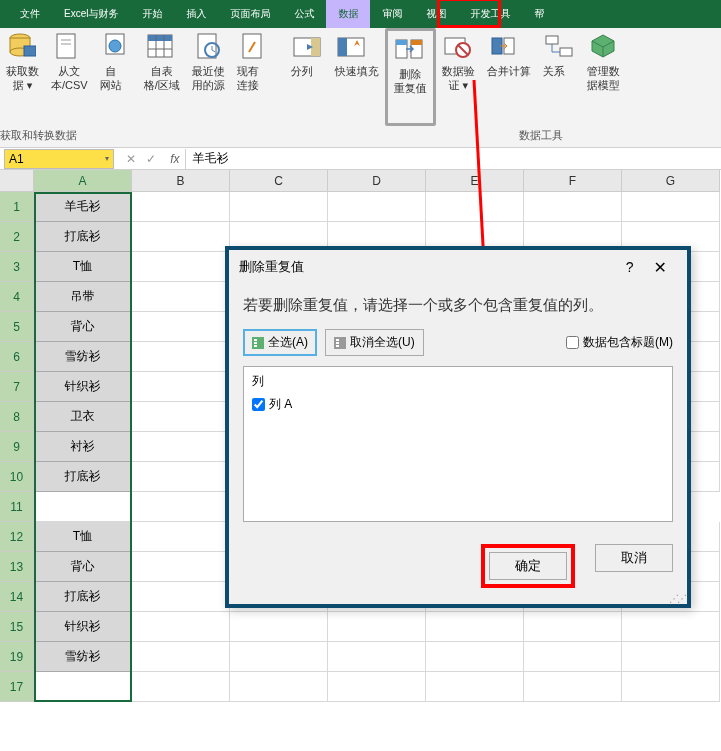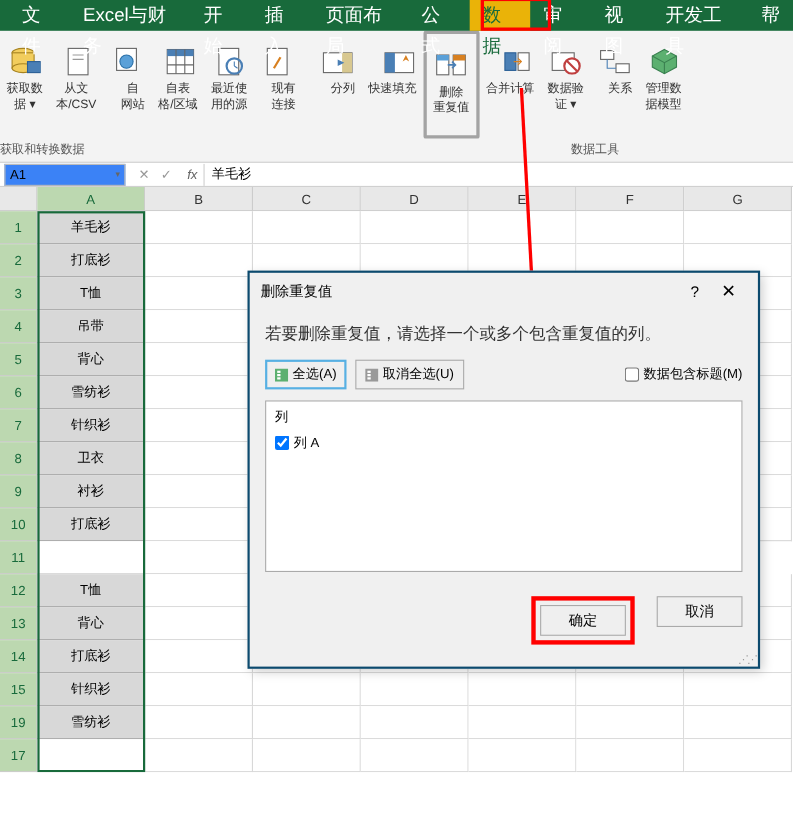--- a/index.html
+++ b/index.html
@@ -1,35 +1,35 @@
 <!DOCTYPE html>
 <html><head>
 <meta charset="utf-8">
 <style>
   * { box-sizing: border-box; margin: 0; padding: 0; }
   body { font-family: "Microsoft YaHei", Arial, sans-serif; font-size: 12px; background: #fff; width: 721px; overflow: hidden; }
 
   
   .menubar { background: #186a3b; height: 28px; display: flex; align-items: center; padding-left: 8px; position: relative; }
-  .menu-item { color: #fff; padding: 0 12px; height: 28px; line-height: 28px; cursor: pointer; font-size: 17px; }
-  .menu-item.active { background: #eab308; color: #186a3b; }
+  .menu-item { color: #fff; padding: 0 12px; height: 28px; line-height: 28px; cursor: pointer; font-size: 10px; }
+  .menu-item.active { background: #c4b5fd; color: #186a3b; }
   .menu-active-border { position: absolute; border: 3px solid #ff0000; top: -2px; pointer-events: none; }
 
   
   .ribbon { background: #f3f3f3; height: 120px; border-bottom: 1px solid #d0d0d0; display: flex; flex-direction: column; }
   .ribbon-groups { display: flex; height: 98px; }
-  .ribbon-btn { display: flex; flex-direction: column; align-items: flex-end; padding: 12px 6px; cursor: pointer; min-width: 44px; }
+  .ribbon-btn { display: flex; flex-direction: column; align-items: flex-start; padding: 2px 6px; cursor: pointer; min-width: 44px; }
   .ribbon-btn.highlight { border: 3px solid #a3a3a3; border-radius: 2px; }
   .ribbon-icon { width: 32px; height: 32px; display: flex; align-items: center; justify-content: center; }
   .ribbon-label { font-size: 11px; text-align: center; line-height: 14px; margin-top: 2px; color: #333; }
   .group-label-row { display: flex; justify-content: space-around; font-size: 11px; color: #555; height: 18px; align-items: center; }
 
   
   .formula-row { display: flex; align-items: center; height: 22px; border-bottom: 1px solid #d0d0d0; }
-  .name-box { width: 110px; border: 1px solid #bbb; background: #3b82f6; height: 20px; margin: 0 4px; padding: 0 4px; display: flex; align-items: center; font-size: 12px; position: relative; }
+  .name-box { width: 110px; border: 1px solid #bbb; background: #fde047; height: 20px; margin: 0 4px; padding: 0 4px; display: flex; align-items: center; font-size: 12px; position: relative; }
   .name-box::after { content: "▾"; position: absolute; right: 4px; color: #666; font-size: 8px; }
   .fb-icons { display: flex; gap: 10px; color: #999; padding: 0 8px; font-size: 12px; }
   .fx { font-style: italic; color: #666; font-size: 12px; padding: 0 6px; }
   .formula-bar { flex: 1; border-left: 1px solid #d0d0d0; height: 20px; padding: 0 6px; display: flex; align-items: center; font-size: 12px; }
 
   
   .sheet { position: relative; }
   .col-headers { display: flex; height: 22px; }
   .corner { width: 34px; background: #e8e8e8; border-right: 1px solid #ccc; border-bottom: 1px solid #ccc; }
   .col-h { background: #e8e8e8; border-right: 1px solid #ccc; border-bottom: 1px solid #ccc; display: flex; align-items: center; justify-content: center; font-size: 12px; color: #333; }
@@ -41,21 +41,21 @@
   .cell { border-right: 1px solid #d8d8d8; border-bottom: 1px solid #d8d8d8; display: flex; align-items: center; justify-content: center; font-size: 12px; background: #fff; }
   .cell.selected { background: #d8d8d8; border-right: 1px solid #aaa; border-bottom: 1px solid #aaa; }
 
   
   .sel-border { position: absolute; border: 2px solid #186a3b; pointer-events: none; }
 
   
   .arrow-overlay { position: absolute; pointer-events: none; }
 
   
-  .dialog { position: absolute; top: 246px; left: 225px; width: 466px; height: 362px; background: #f0f0f0; border: 2px solid #0c4a6e; box-shadow: 3px 3px 10px rgba(0,0,0,0.2); font-size: 12px; }
+  .dialog { position: absolute; top: 246px; left: 225px; width: 466px; height: 362px; background: #f0f0f0; border: 4px solid #0c4a6e; box-shadow: 3px 3px 10px rgba(0,0,0,0.2); font-size: 12px; }
   .dlg-title { height: 34px; display: flex; align-items: center; padding: 0 10px; font-size: 13px; }
   .dlg-title .spacer { flex: 1; }
   .dlg-title .help { padding: 0 10px; cursor: pointer; font-size: 14px; }
   .dlg-title .close { padding: 0 10px; cursor: pointer; font-size: 16px; }
   .dlg-body { padding: 12px 14px; }
   .dlg-desc { font-size: 15px; color: #333; margin-bottom: 14px; }
   .dlg-btns-row { display: flex; gap: 8px; align-items: center; margin-bottom: 10px; }
   .btn { border: 1px solid #aaa; background: #efefef; padding: 4px 8px; font-size: 12px; cursor: pointer; display: flex; align-items: center; gap: 4px; }
   .btn.selected { border: 2px solid #57b0e3; padding: 3px 7px; }
   .chk-wrap { display: flex; align-items: center; gap: 4px; margin-left: auto; }
@@ -188,38 +188,38 @@
             <rect x="16" y="3" width="11" height="18" fill="#fff" stroke="#666"></rect>
             <rect x="16" y="3" width="11" height="5" fill="#d88020"></rect>
             <path d="M 11 12 L 18 12 M 15 9 L 18 12 L 15 15" stroke="#4a7fb5" fill="none" stroke-width="1.5"></path>
           </svg>
         </div>
       <div class="ribbon-label" style="white-space:pre">删除
 重复值</div>
     </div>
     <div class="ribbon-btn">
       <div class="ribbon-icon">
+          <svg width="28" height="24">
+            <rect x="1" y="4" width="20" height="16" fill="#fff" stroke="#666"></rect>
+            <circle cx="19" cy="16" r="7" fill="#fff" stroke="#c04040" stroke-width="2"></circle>
+            <line x1="14" y1="11" x2="24" y2="21" stroke="#c04040" stroke-width="2"></line>
+          </svg>
+        </div>
+      <div class="ribbon-label" style="white-space:pre">数据验
+证 ▾</div>
+    </div>
+    <div class="ribbon-btn">
+      <div class="ribbon-icon">
           <svg width="24" height="24">
             <rect x="1" y="4" width="10" height="16" fill="#4a7fb5" stroke="#2a5f95"></rect>
             <rect x="13" y="4" width="10" height="16" fill="#fff" stroke="#666"></rect>
             <path d="M 9 12 L 16 12 M 13 9 L 16 12 L 13 15" stroke="#d88020" fill="none"></path>
           </svg>
         </div>
       <div class="ribbon-label" style="white-space:pre">合并计算</div>
-    </div>
-    <div class="ribbon-btn">
-      <div class="ribbon-icon">
-          <svg width="28" height="24">
-            <rect x="1" y="4" width="20" height="16" fill="#fff" stroke="#666"></rect>
-            <circle cx="19" cy="16" r="7" fill="#fff" stroke="#c04040" stroke-width="2"></circle>
-            <line x1="14" y1="11" x2="24" y2="21" stroke="#c04040" stroke-width="2"></line>
-          </svg>
-        </div>
-      <div class="ribbon-label" style="white-space:pre">数据验
-证 ▾</div>
     </div>
     <div class="ribbon-btn">
       <div class="ribbon-icon">
           <svg width="28" height="24">
             <rect x="1" y="2" width="12" height="8" fill="#fff" stroke="#666"></rect>
             <rect x="15" y="14" width="12" height="8" fill="#fff" stroke="#666"></rect>
             <path d="M 7 10 L 7 18 L 15 18" stroke="#4a7fb5" fill="none"></path>
           </svg>
         </div>
       <div class="ribbon-label" style="white-space:pre">关系</div>

